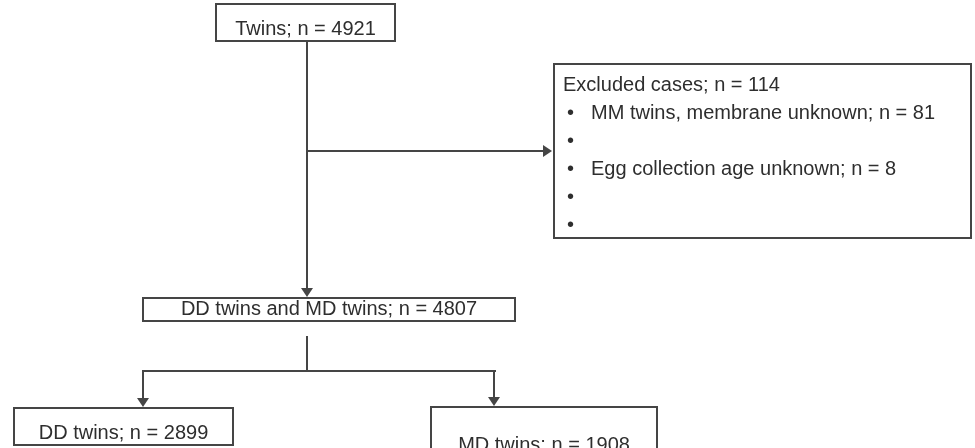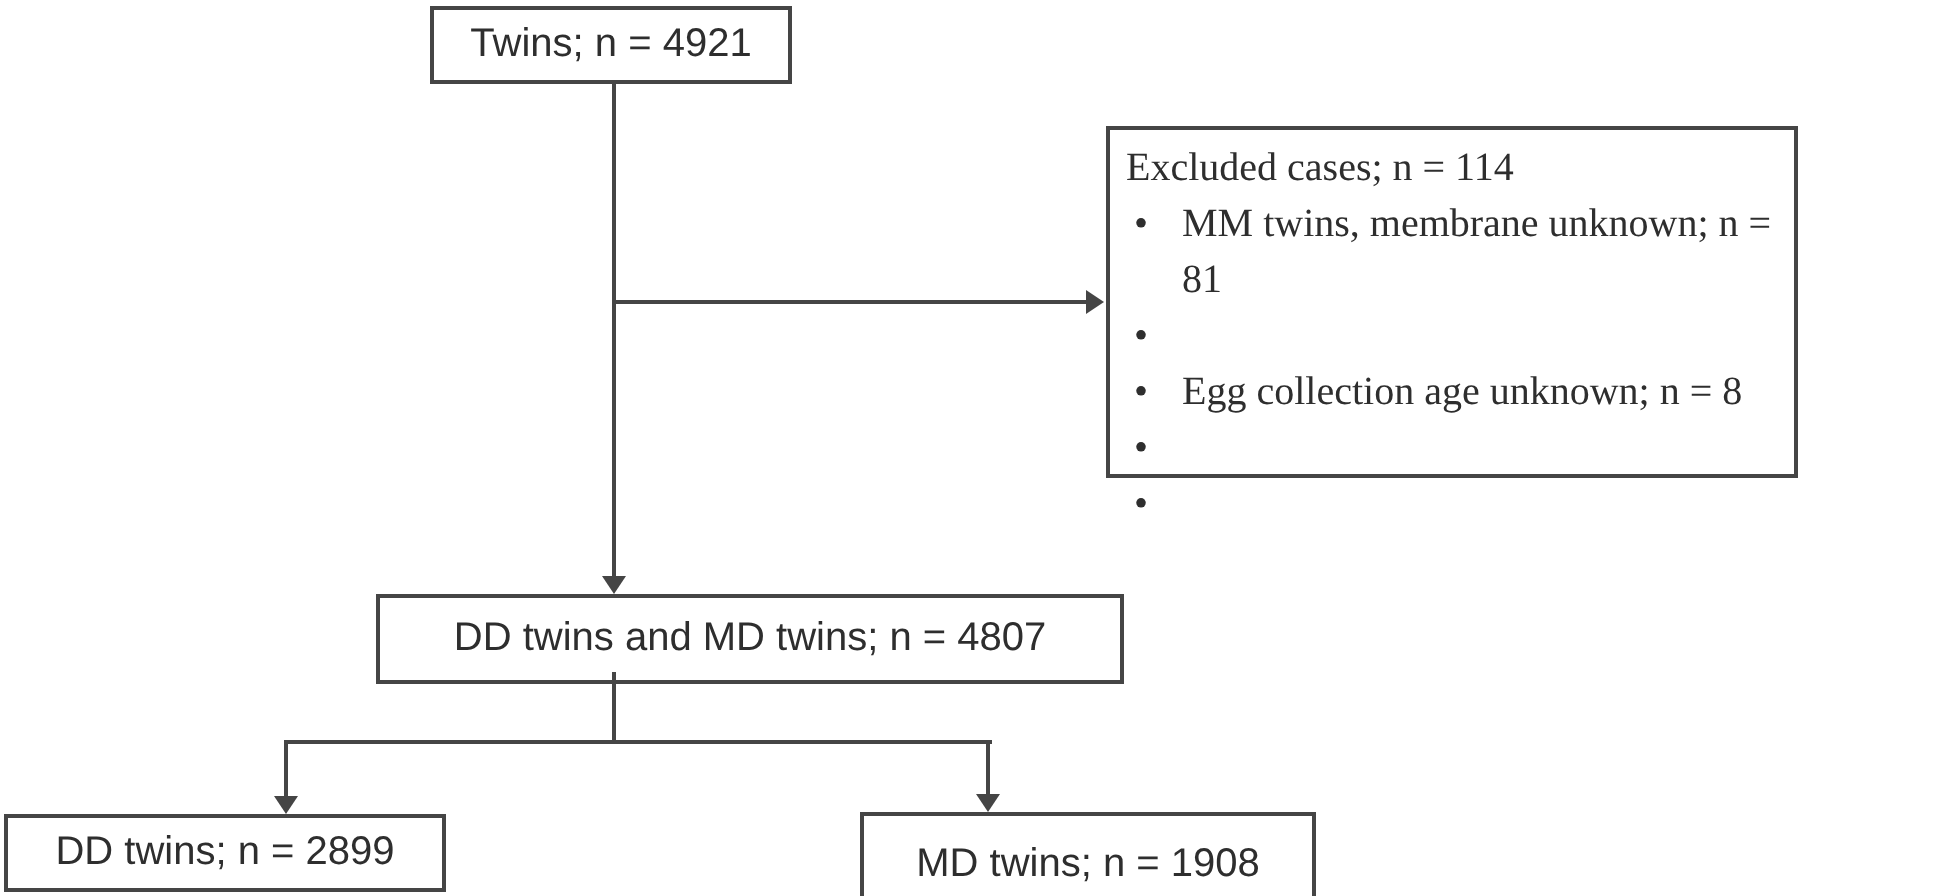--- a/index.html
+++ b/index.html
@@ -18,21 +18,21 @@
     font-family: "Liberation Sans", sans-serif;
     font-size: 20px;
     color: var(--text-color);
     overflow: hidden;
   }
   .box {
     position: absolute;
     border: 2px solid var(--border-color);
     background: var(--bg-color);
     display: flex;
-    align-items: center;
+    align-items: flex-end;
     justify-content: center;
     white-space: nowrap;
   }
   .box.block {
     display: block;
     white-space: normal;
   }
   .line {
     position: absolute;
     background: var(--line-color);
@@ -47,23 +47,23 @@
     border-right: 6px solid transparent;
     border-top: 9px solid var(--line-color);
   }
   .arrowhead.right {
     border-top: 6px solid transparent;
     border-bottom: 6px solid transparent;
     border-left: 9px solid var(--line-color);
   }
   
   .twins-box   { left: 215px; top: 3px;   width: 181px; height: 39px; }
-  .excluded-box{ left: 553px; top: 63px;  width: 346px; height: 176px; padding: 5px 8px 11px 8px; font-family: Liberation Serif, serif; }
-  .ddmd-box    { left: 142px; top: 297px; width: 374px; height: 45px; margin-left: 46px; }
-  .dd-box      { left: 2px;   top: 407px; width: 221px; height: 39px; }
+  .excluded-box{ left: 553px; top: 63px;  width: 419px; height: 176px; padding: 5px 8px 11px 8px; }
+  .ddmd-box    { left: 142px; top: 297px; width: 374px; height: 25px; }
+  .dd-box      { left: 13px;   top: 407px; width: 221px; height: 39px; }
   .md-box      { left: 430px; top: 406px; width: 228px; height: 52px; }
   
   .ex-title { line-height: 28px; }
   .ex-item  { display: flex; line-height: 28px; }
   .ex-bullet { width: 28px; flex: 0 0 28px; text-align: left; padding-left: 4px; }
   
   .v-main        { left: 306px; top: 42px;  width: 2px;  height: 246px; }
   .v-main-arrow  { left: 301px; top: 288px; }
   .h-excluded    { left: 307px; top: 150px; width: 236px; height: 2px; }
   .h-excluded-arrow { left: 543px; top: 145px; }

